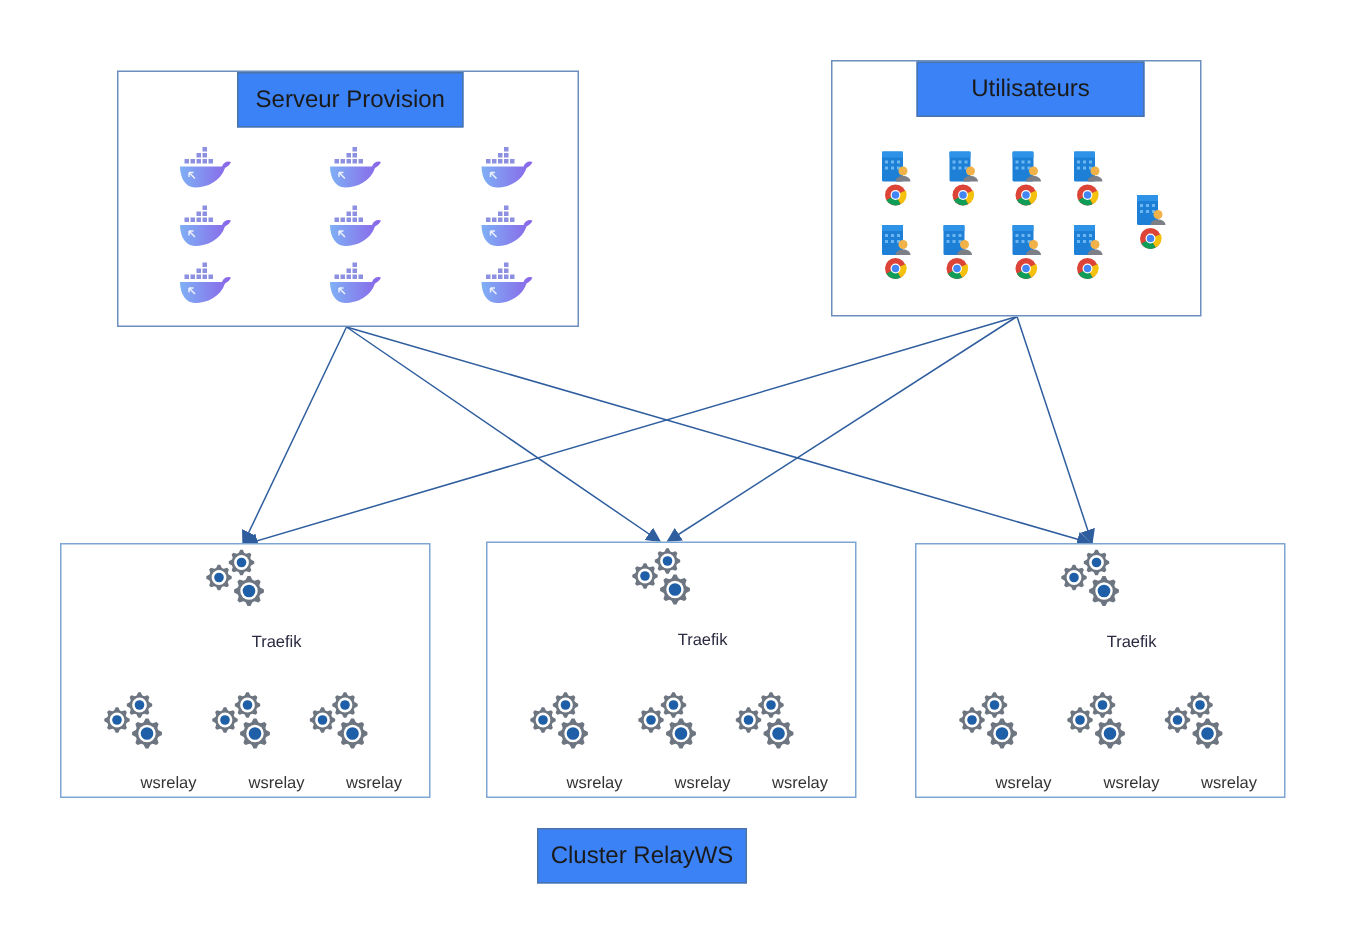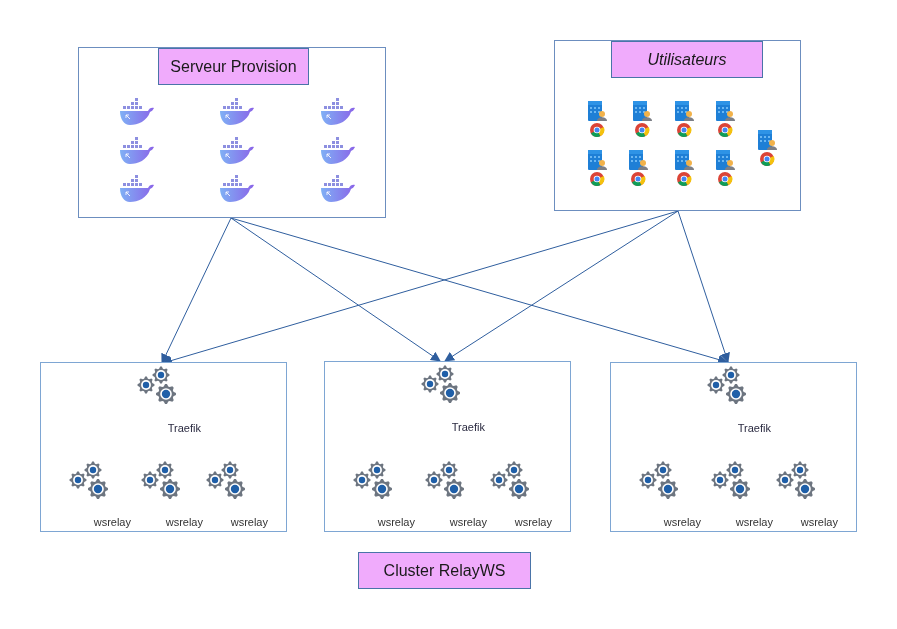--- a/index.html
+++ b/index.html
@@ -1,20 +1,20 @@
 <!DOCTYPE html>
 <html><head>
 <meta charset="utf-8">
 <style>
   html, body { margin: 0; padding: 0; background: #ffffff; }
   body { width: 897px; height: 629px; position: relative; overflow: hidden;
          font-family: "Liberation Sans", sans-serif; }
   .group-box { position: absolute; border: 1px solid #6c8ebf; background: #fff; box-sizing: border-box; }
   .group-box.light { border-color: #7ea6d3; }
-  .title-box { position: absolute; border: 1px solid #4a74a8; background: #f0abfc; box-sizing: border-box;
+  .title-box { position: absolute; border: 1px solid #4a74a8; background: #3b82f6; box-sizing: border-box;
                display: flex; align-items: center; justify-content: center;
                font-size: 16px; color: #1a1a1a; text-align: right; }
   .icon { position: absolute; }
   .label { position: absolute; font-size: 11px; color: #333; text-align: right; width: 80px; }
   .label.traefik { color: #2a2a40; }
   svg#links { position: absolute; left: 0; top: 0; }
 </style>
 </head>
 <body>
 
@@ -211,21 +211,21 @@
       <rect x="13" y="9" width="3" height="3"></rect>
           <rect x="17" y="9" width="3" height="3"></rect>
           <rect x="21" y="9" width="3" height="3"></rect>
     </g>
     <path d="M2,14 L30,14 C31,11 34,10 36,11 C35,13 34,14 32,15 C29,24 20,28 12,28 C6,28 2,22 2,14 Z" fill="url(#dg)"></path>
     <path d="M8,18 l3,0 m-3,0 l0,3 m0,-3 l4,4" stroke="#ffffff" stroke-width="1" fill="none" opacity="0.85"></path>
   </svg></div>
   </div>
 
 <div class="group-box" style="left:554px; top:40px; width:247px; height:171px;"></div>
-<div class="title-box" style="left:611px; top:41px; width:152px; height:37px;font-style:italic;">Utilisateurs</div>
+<div class="title-box" style="left:611px; top:41px; width:152px; height:37px;">Utilisateurs</div>
 <div id="users-area">
     <div class="icon" style="left: 586px; top: 99px;"><svg width="26" height="40" viewBox="0 0 26 40">
     <rect x="2" y="2" width="14" height="20" rx="1" fill="#1e7fd6"></rect>
     <rect x="2" y="2" width="14" height="4" fill="#2e93e6"></rect>
     <g fill="#6bb7f2">
       <rect x="4" y="8" width="2" height="2"></rect>
           <rect x="8" y="8" width="2" height="2"></rect>
           <rect x="12" y="8" width="2" height="2"></rect>
       <rect x="4" y="12" width="2" height="2"></rect>
           <rect x="8" y="12" width="2" height="2"></rect>
@@ -536,13 +536,13 @@
         <path d="M17.46,18.17L17.46,19.83L15.34,20.92L14.85,22.13L15.57,24.39L14.39,25.57L12.13,24.85L10.92,25.34L9.83,27.46L8.17,27.46L7.08,25.34L5.87,24.85L3.61,25.57L2.43,24.39L3.15,22.13L2.66,20.92L0.54,19.83L0.54,18.17L2.66,17.08L3.15,15.87L2.43,13.61L3.61,12.43L5.87,13.15L7.08,12.66L8.17,10.54L9.83,10.54L10.92,12.66L12.13,13.15L14.39,12.43L15.57,13.61L14.85,15.87L15.34,17.08Z" fill="#6d7580"></path>
     <circle cx="9" cy="19" r="4.93" fill="#ffffff"></circle>
     <circle cx="9" cy="19" r="3.2" fill="#1f5fa8"></circle>
         <path d="M38.95,27.02L38.95,28.98L36.46,30.26L35.88,31.68L36.73,34.34L35.34,35.73L32.68,34.88L31.26,35.46L29.98,37.95L28.02,37.95L26.74,35.46L25.32,34.88L22.66,35.73L21.27,34.34L22.12,31.68L21.54,30.26L19.05,28.98L19.05,27.02L21.54,25.74L22.12,24.32L21.27,21.66L22.66,20.27L25.32,21.12L26.74,20.54L28.02,18.05L29.98,18.05L31.26,20.54L32.68,21.12L35.34,20.27L36.73,21.66L35.88,24.32L36.46,25.74Z" fill="#6d7580"></path>
     <circle cx="29" cy="28" r="5.8" fill="#ffffff"></circle>
     <circle cx="29" cy="28" r="4.2" fill="#1f5fa8"></circle>
   </svg></div>
     <div class="label" style="left: 758px; top: 516px;">wsrelay</div>
   </div>
 
-<div class="title-box" style="left:358px; top:552px; width:173px; height:37px;">Cluster RelayWS</div>
+<div class="title-box" style="left:358px; top:552px; width:140px; height:37px;">Cluster RelayWS</div>
 
 </body></html>

